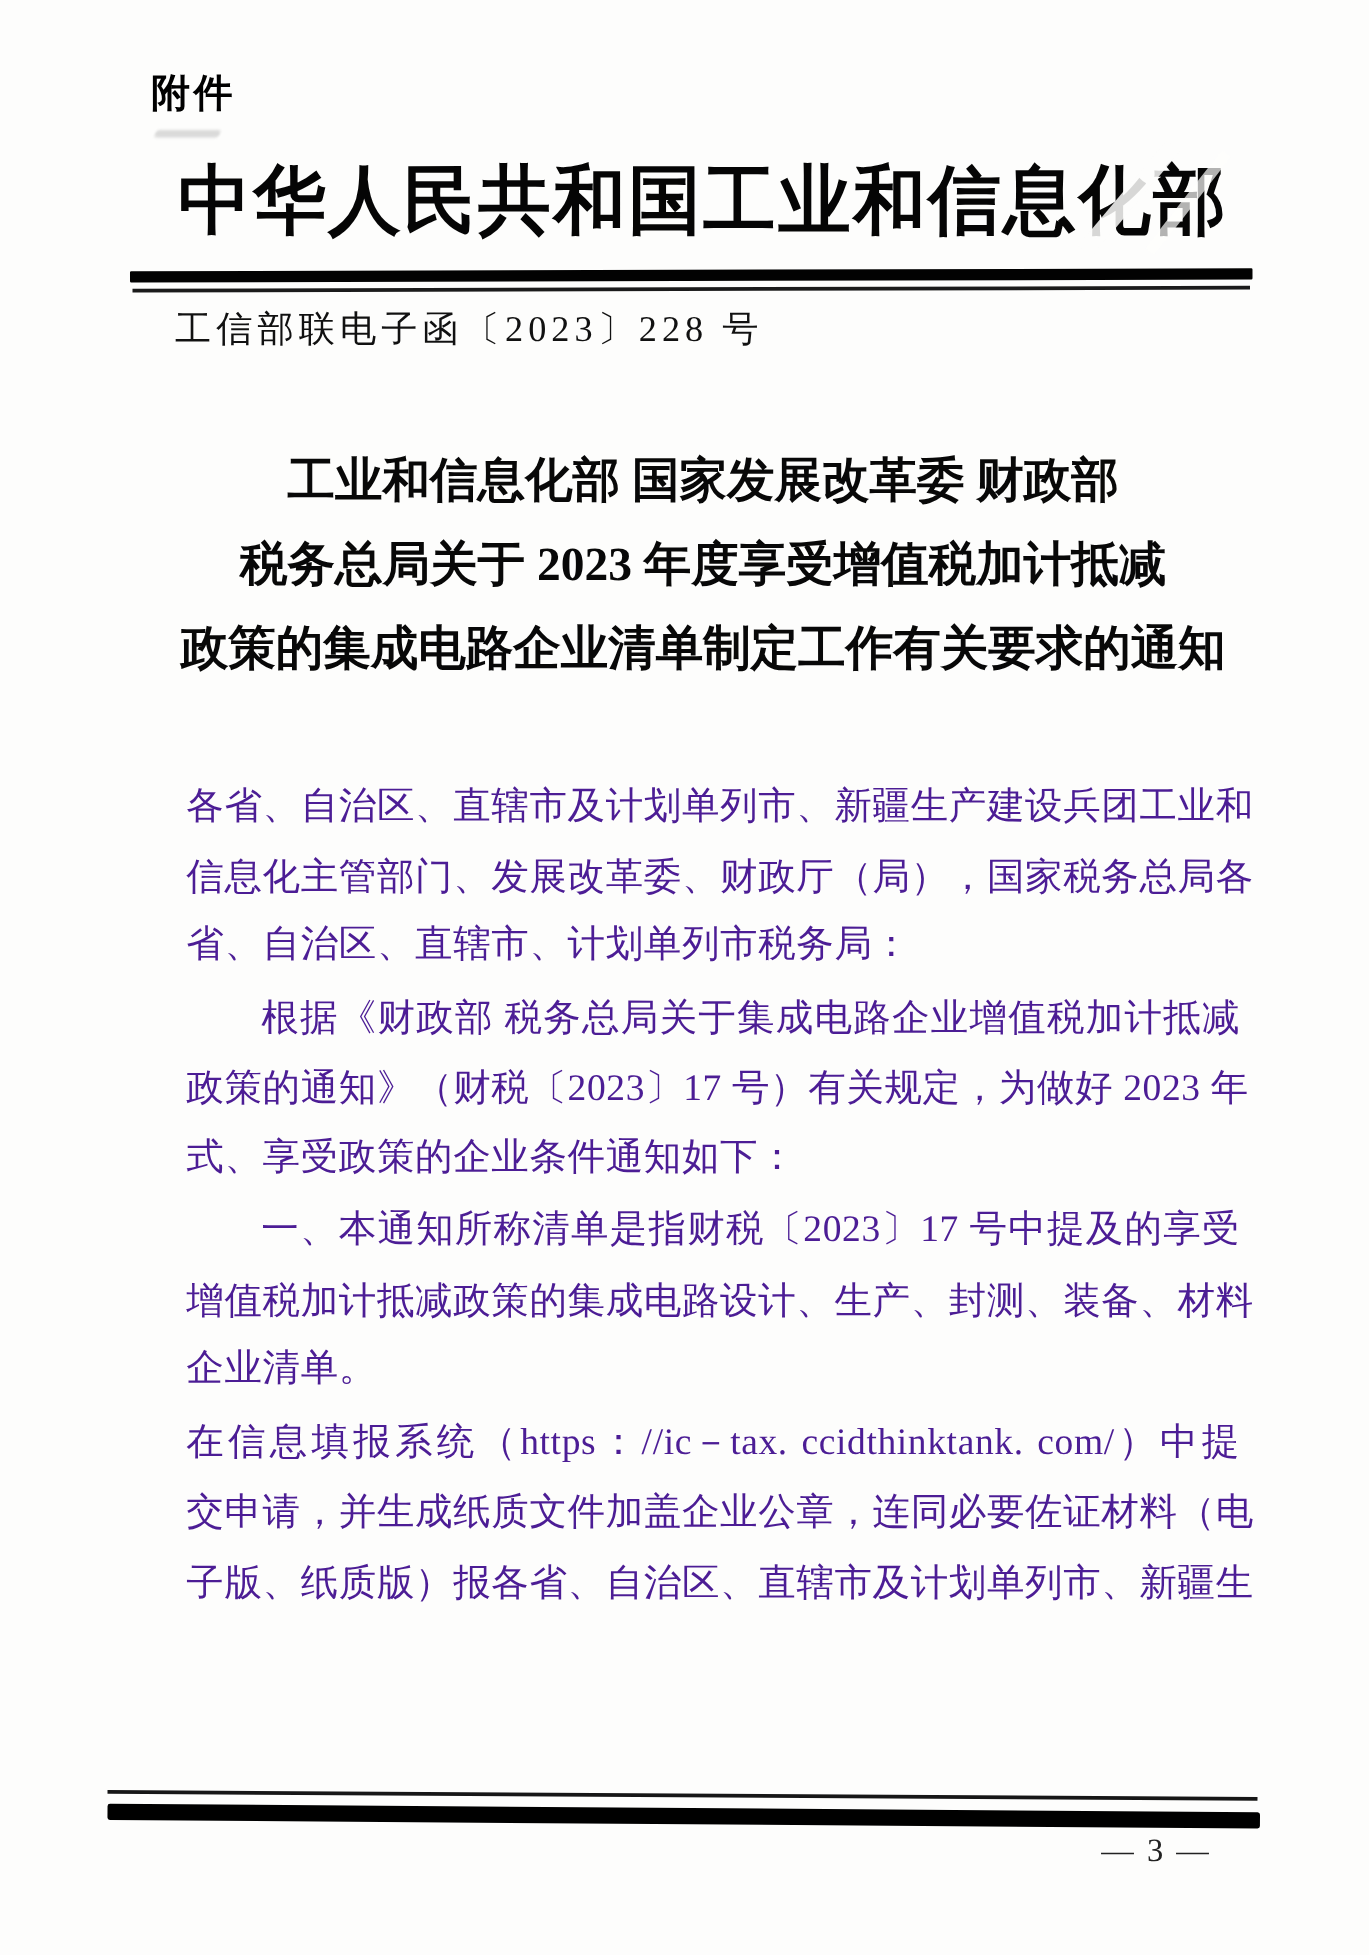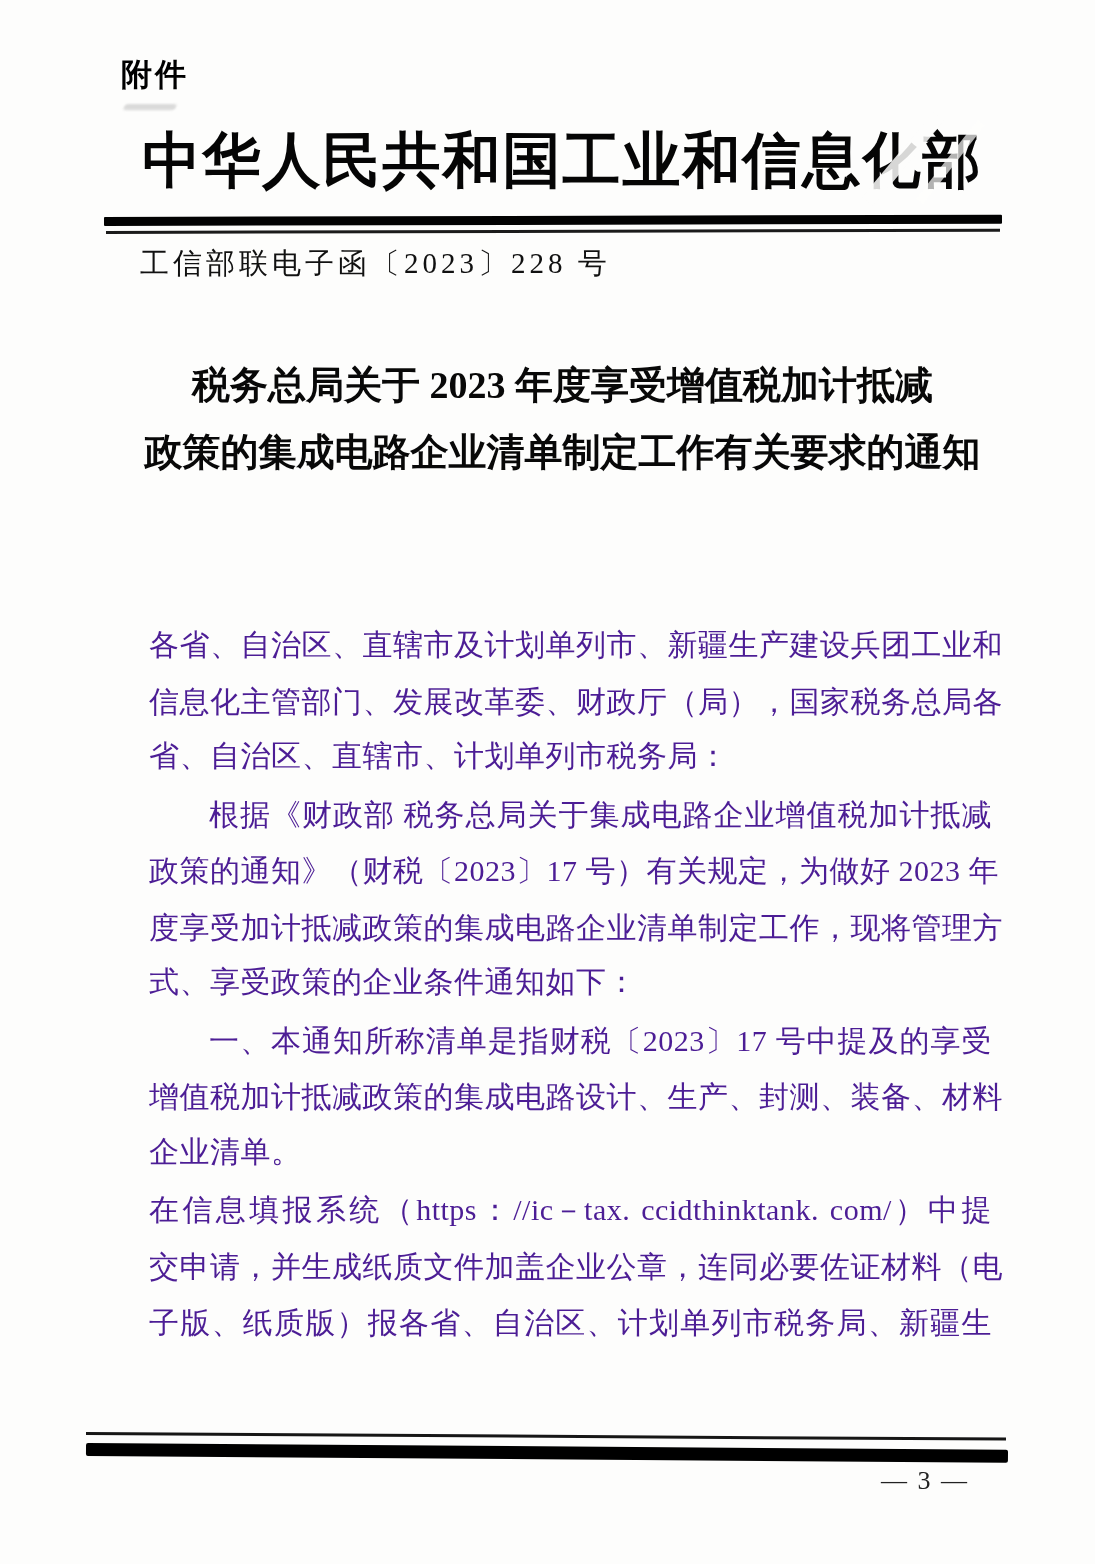--- a/index.html
+++ b/index.html
@@ -177,38 +177,38 @@
   <div class="masthead">中华人民共和国工业和信息化部</div>
   <div class="streak s1"></div>
   <div class="streak s2"></div>
 
   <div class="rule-thick"></div>
   <div class="rule-thin"></div>
 
   <div class="doc-number">工信部联电子函〔2023〕228 号</div>
 
   <div class="title-block">
+    <div class="title-line">工业和信息化部 国家发展改革委 财政部</div>
     <div class="title-line">税务总局关于 2023 年度享受增值税加计抵减</div>
     <div class="title-line">政策的集成电路企业清单制定工作有关要求的通知</div>
   </div>
 
   <div class="body-block">
     <div class="line">各省、自治区、直辖市及计划单列市、新疆生产建设兵团工业和</div>
     <div class="line">信息化主管部门、发展改革委、财政厅（局），国家税务总局各</div>
     <div class="line short">省、自治区、直辖市、计划单列市税务局：</div>
     <div class="line indent">根据《财政部 税务总局关于集成电路企业增值税加计抵减</div>
     <div class="line">政策的通知》（财税〔2023〕17 号）有关规定，为做好 2023 年</div>
-    <div class="line">度享受加计抵减政策的集成电路企业清单制定工作，现将管理方</div>
     <div class="line short">式、享受政策的企业条件通知如下：</div>
     <div class="line indent">一、本通知所称清单是指财税〔2023〕17 号中提及的享受</div>
     <div class="line">增值税加计抵减政策的集成电路设计、生产、封测、装备、材料</div>
     <div class="line short">企业清单。</div>
     <div class="line">在信息填报系统（https：//ic－tax. ccidthinktank. com/）中提</div>
     <div class="line">交申请，并生成纸质文件加盖企业公章，连同必要佐证材料（电</div>
-    <div class="line">子版、纸质版）报各省、自治区、计划单列市税务局、新疆生</div>
+    <div class="line">子版、纸质版）报各省、自治区、直辖市及计划单列市、新疆生</div>
   </div>
 
   <div class="bottom-rule-thin"></div>
   <div class="bottom-rule-thick"></div>
 
   <div class="page-number">— 3 —</div>
 
 </div>
 
 </body></html>

